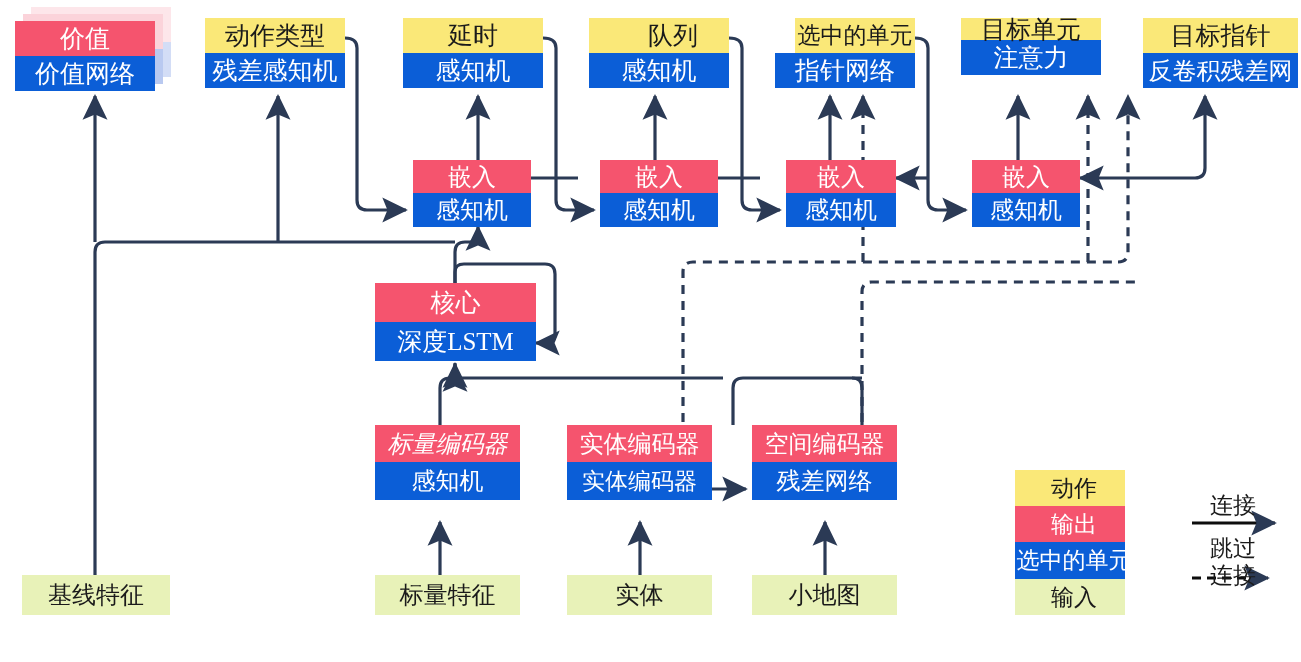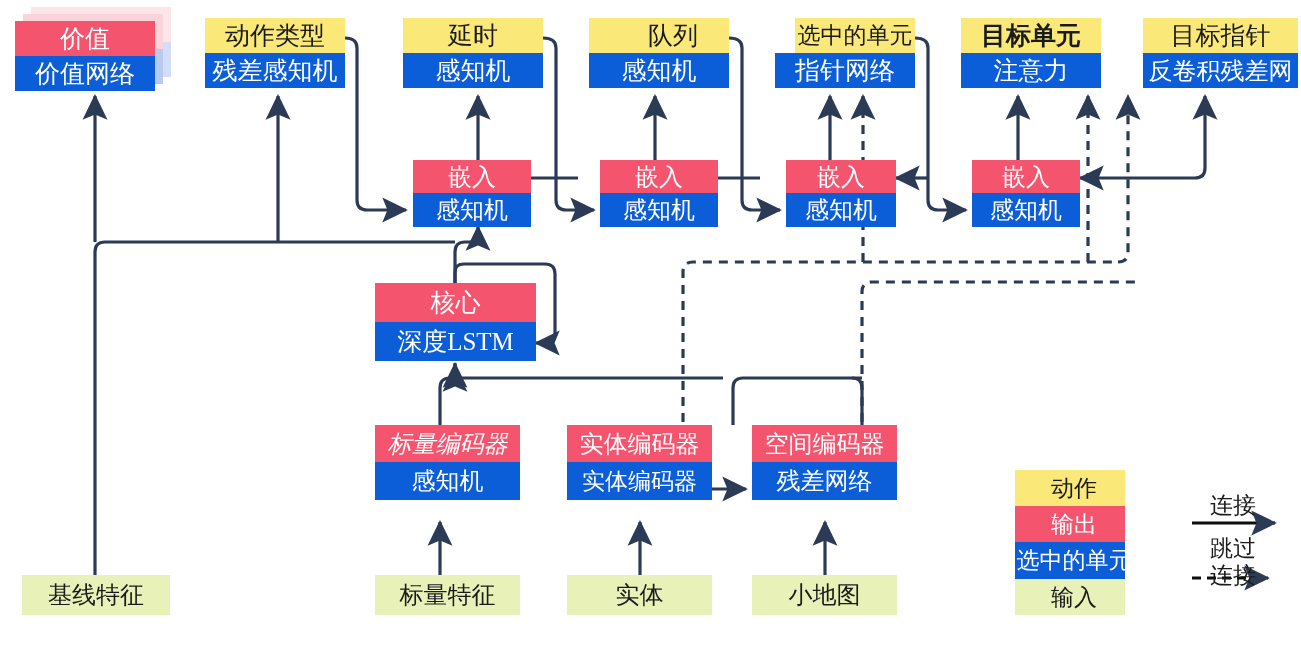--- a/index.html
+++ b/index.html
@@ -138,21 +138,21 @@
     <div class="seg action" style="height:35px;font-size:25px;padding-left:28px;">队列</div>
     <div class="seg net" style="height:35px;font-size:25px;">感知机</div>
   </div>
 
   <div class="node" style="left:775px;top:18px;width:140px;height:70px;">
     <div class="seg action" style="height:35px;font-size:23px;margin-left:20px;">选中的单元</div>
     <div class="seg net" style="height:35px;font-size:25px;">指针网络</div>
   </div>
 
   <div class="node" style="left:961px;top:18px;width:140px;height:70px;">
-    <div class="seg action" style="height:35px;font-size:25px;font-weight:bold;">目标单元</div>
+    <div class="seg action" style="height:22px;font-size:25px;">目标单元</div>
     <div class="seg net" style="height:35px;font-size:25px;">注意力</div>
   </div>
 
   <div class="node" style="left:1143px;top:18px;width:155px;height:70px;">
     <div class="seg action" style="height:35px;font-size:25px;">目标指针</div>
     <div class="seg net" style="height:35px;font-size:24px;">反卷积残差网</div>
   </div>
 
   <div class="node" style="left:413px;top:160px;width:118px;height:67px;">
     <div class="seg output" style="height:33px;font-size:24px;">嵌入</div>

